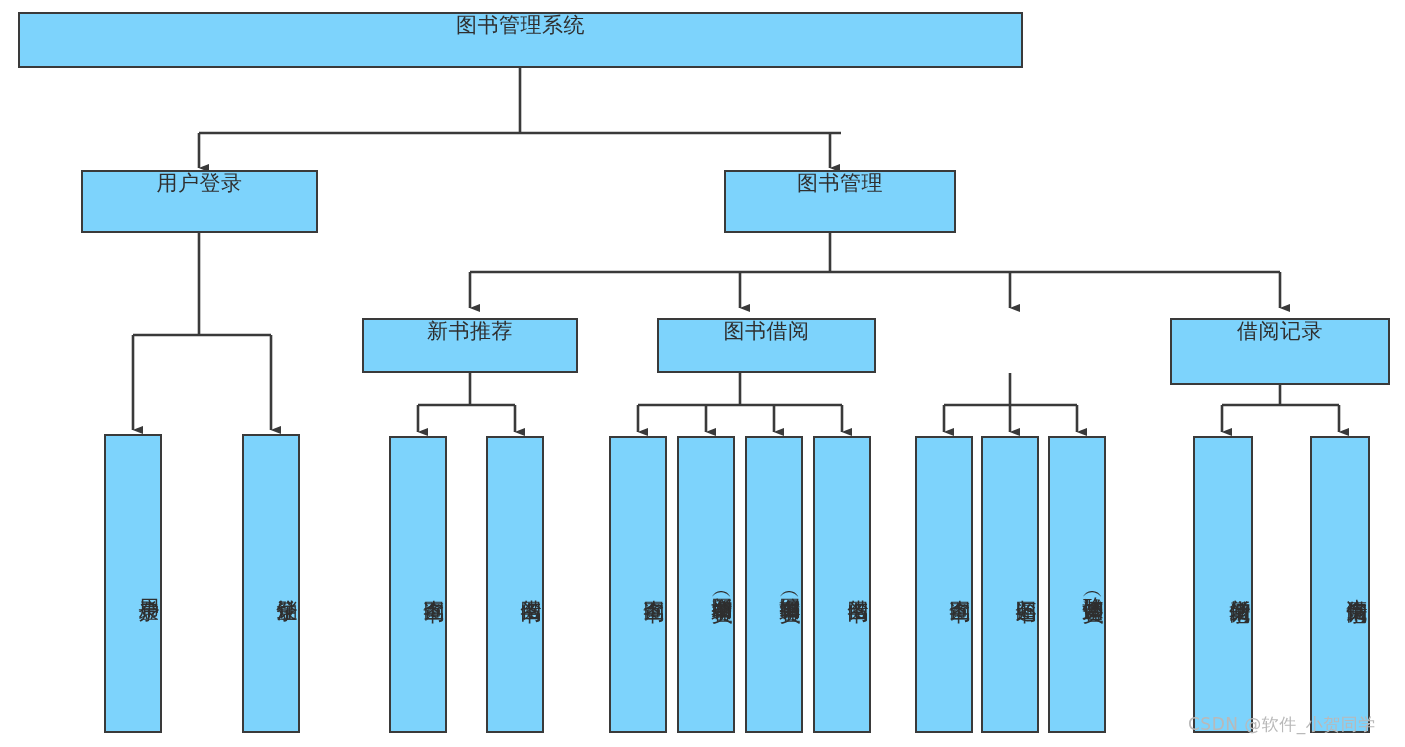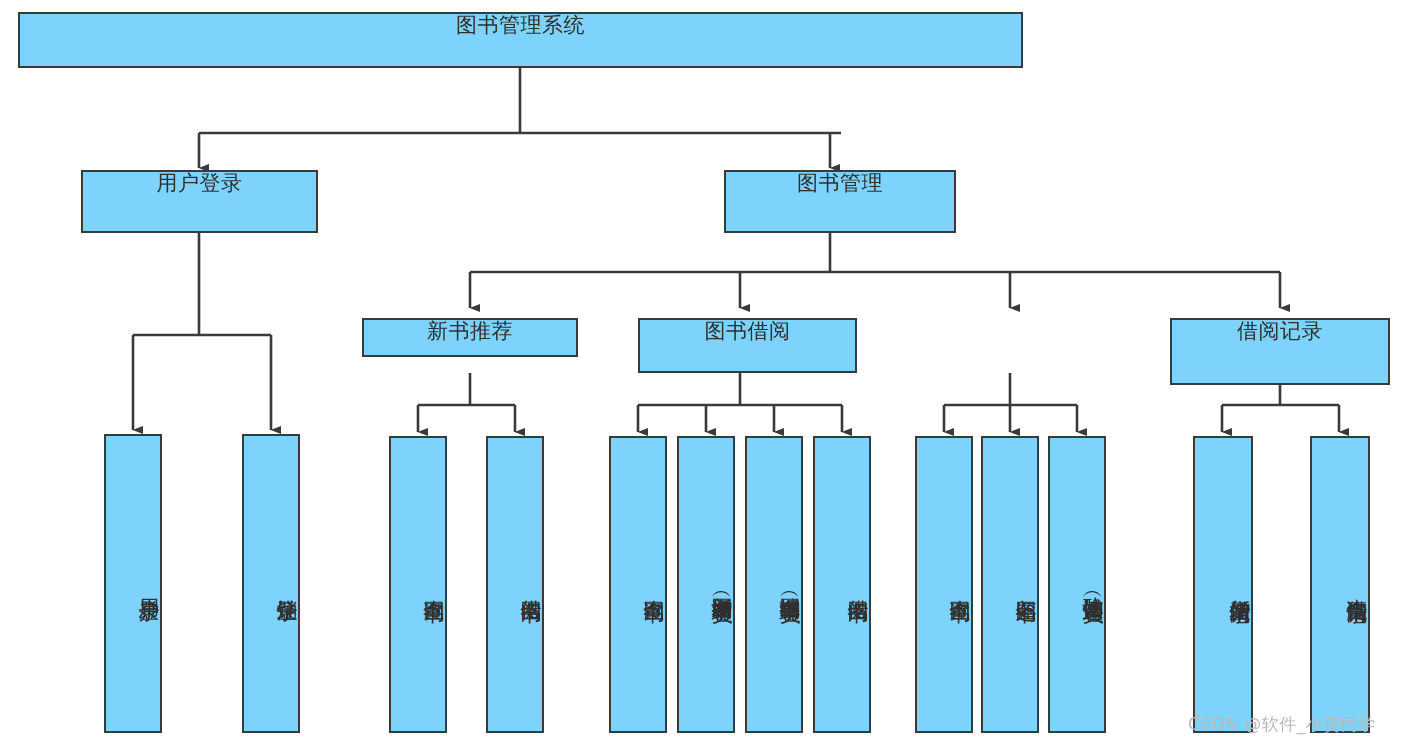--- a/index.html
+++ b/index.html
@@ -122,24 +122,24 @@
     <span>图书管理系统</span>
   </div>
 
   <div class="node h" style="left:81px; top:170px; width:237px; height:63px;">
     <span>用户登录</span>
   </div>
   <div class="node h" style="left:712px; top:170px; width:232px; height:63px;margin-left:12px;">
     <span>图书管理</span>
   </div>
 
-  <div class="node h" style="left:362px; top:318px; width:216px; height:39px;">
+  <div class="node h" style="left:362px; top:318px; width:216px; height:55px;">
     <span>新书推荐</span>
   </div>
-  <div class="node h" style="left:638px; top:318px; width:219px; height:55px;">
+  <div class="node h" style="left:657px; top:318px; width:219px; height:55px;">
     <span>图书借阅</span>
   </div>
   <div class="node h" style="left:1170px; top:318px; width:220px; height:67px;">
     <span>借阅记录</span>
   </div>
 
   <div class="node v" style="left:104px; top:434px; width:58px; height:299px;">
     <span class="vtext">用户登录</span>
   </div>
   <div class="node v" style="left:242px; top:434px; width:58px; height:299px;">

